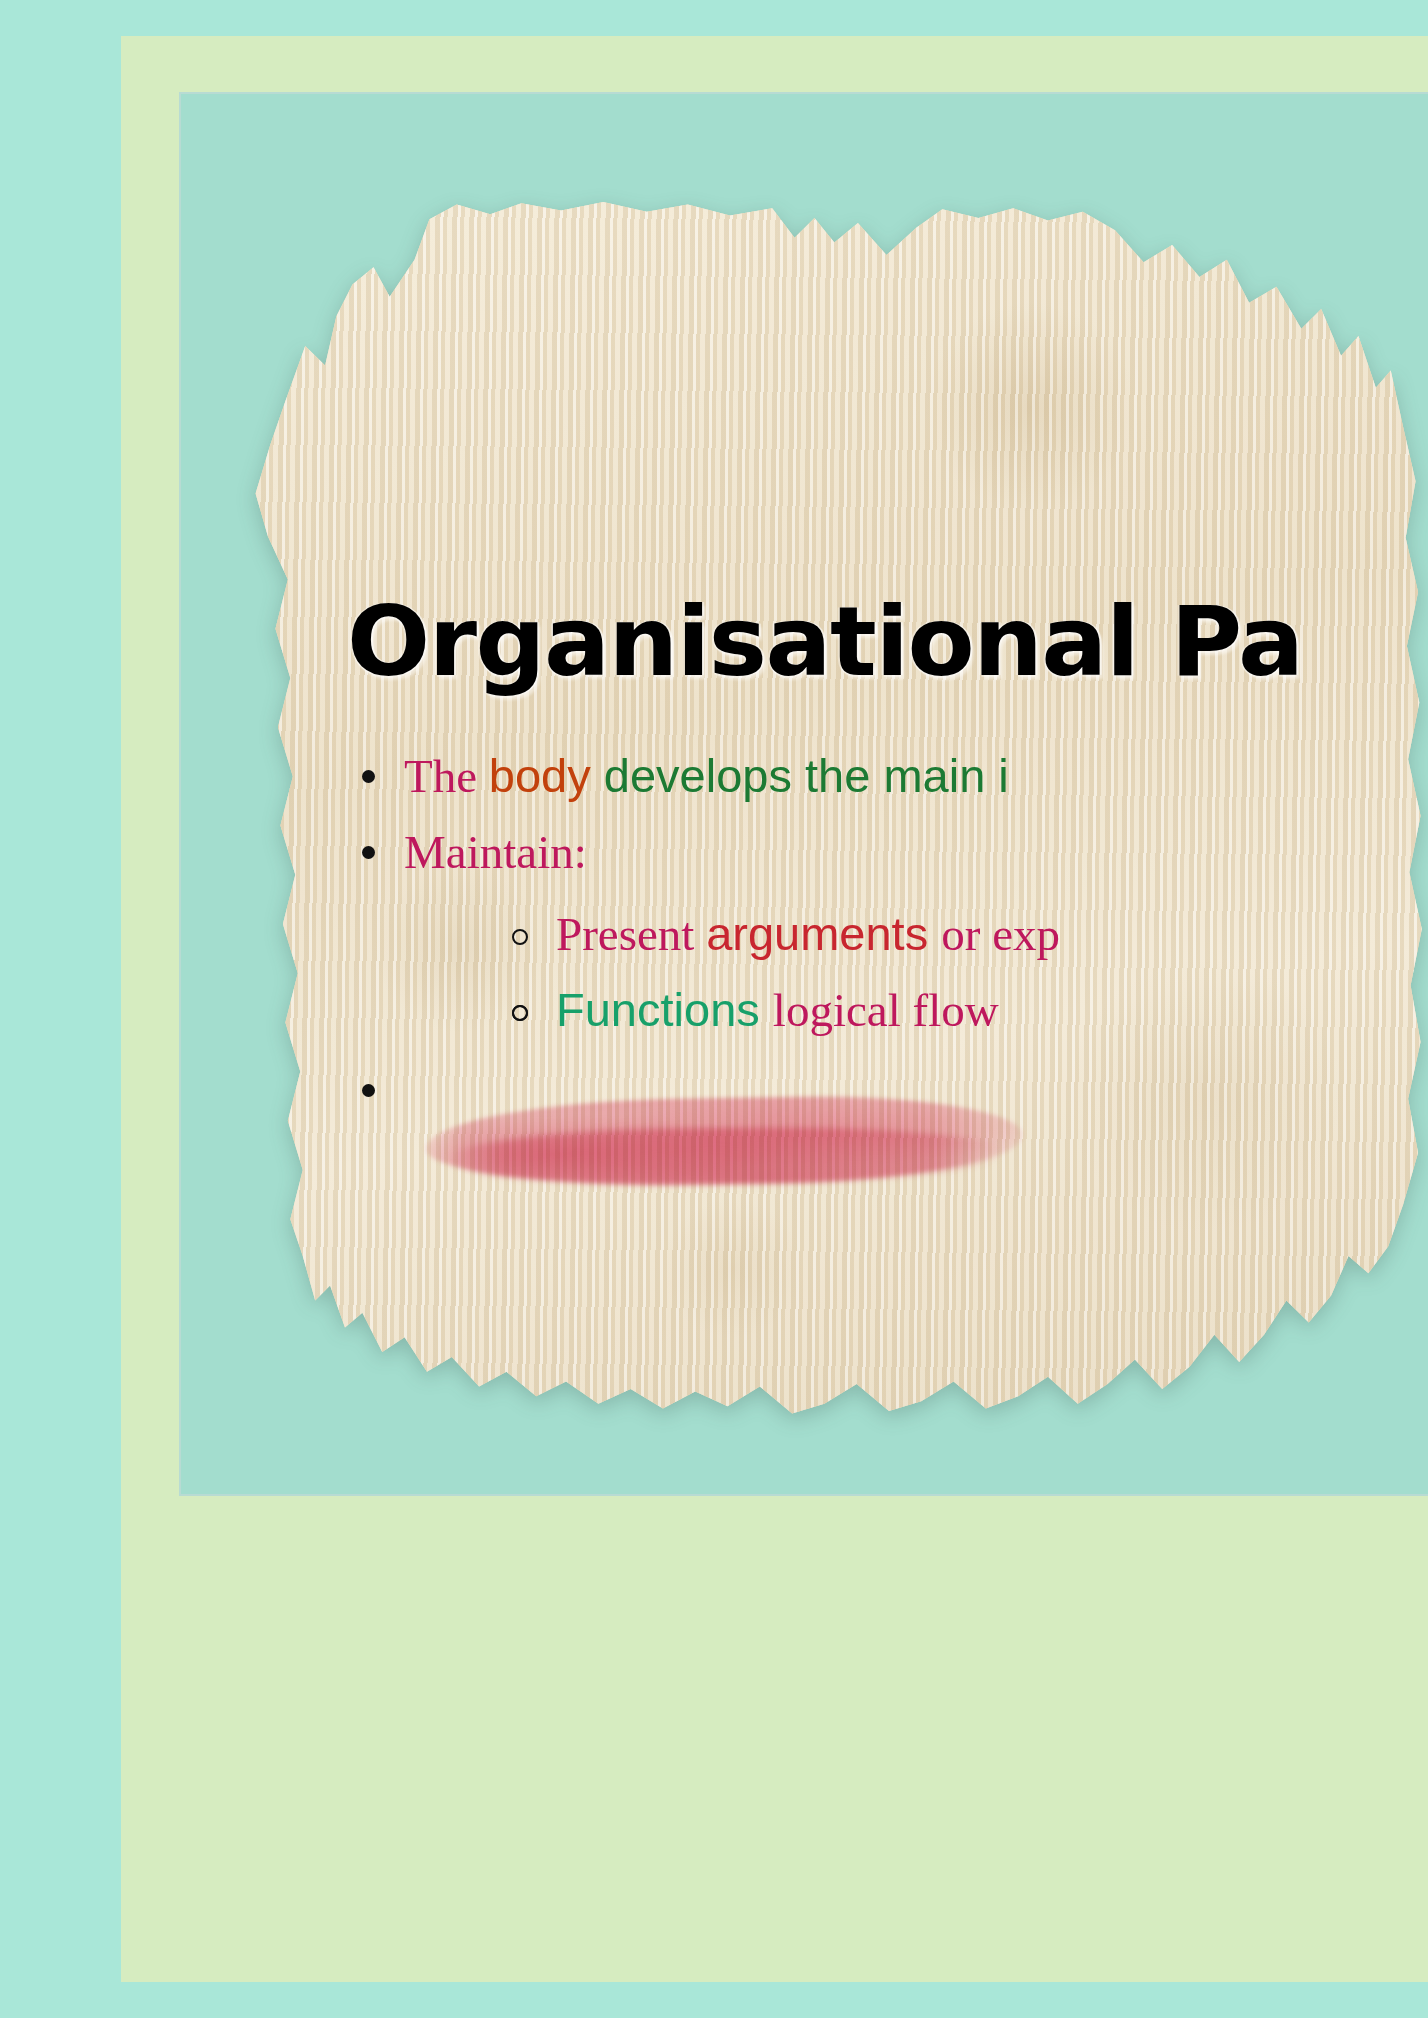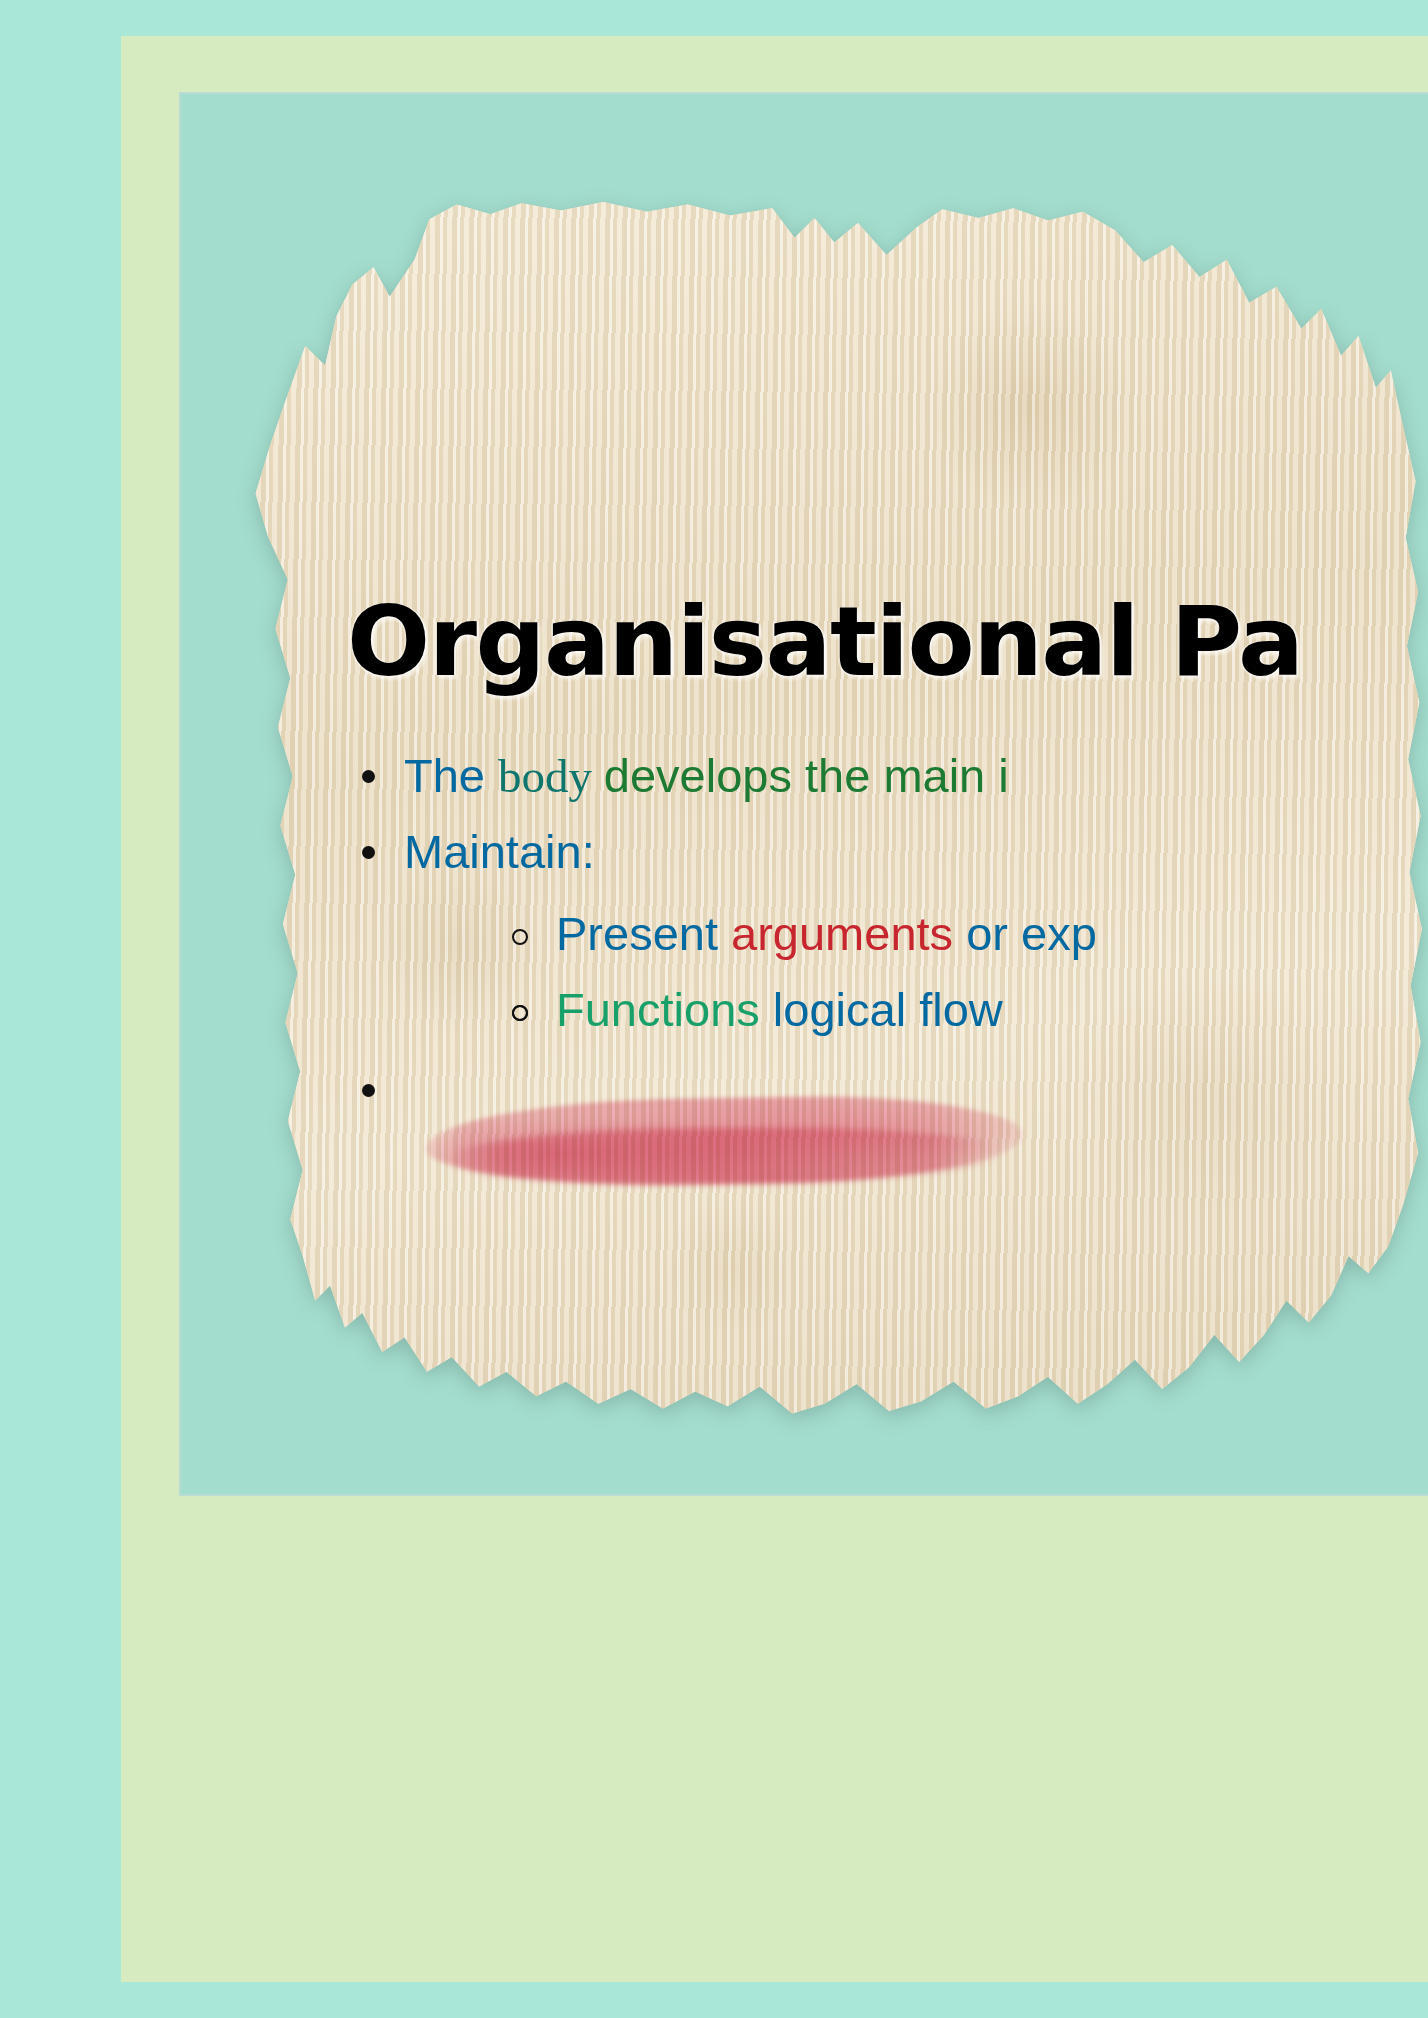--- a/index.html
+++ b/index.html
@@ -184,25 +184,25 @@
     position: absolute;
     left: 108px;
     top: 33px;
     width: 12px;
     height: 12px;
     border-radius: 50%;
     border: 2.5px solid #111111;
     background: transparent;
   }
 
-  .t-teal  { color: #0f766e; font-family: Liberation Serif, serif; }
+  .t-teal  { color: #c2410c; }
   .t-green { color: #1c7a33; }
   .t-red   { color: #c8262f; }
   .t-emerald { color: #17a06a; }
-  .t-black { color: #0369a1; }
+  .t-black { color: #be185d; font-family: Liberation Serif, serif; }
 
   
   #highlight-stroke {
     position: absolute;
     left: 426px;
     top: 1098px;
     width: 597px;
     height: 86px;
     pointer-events: none;
     background:

